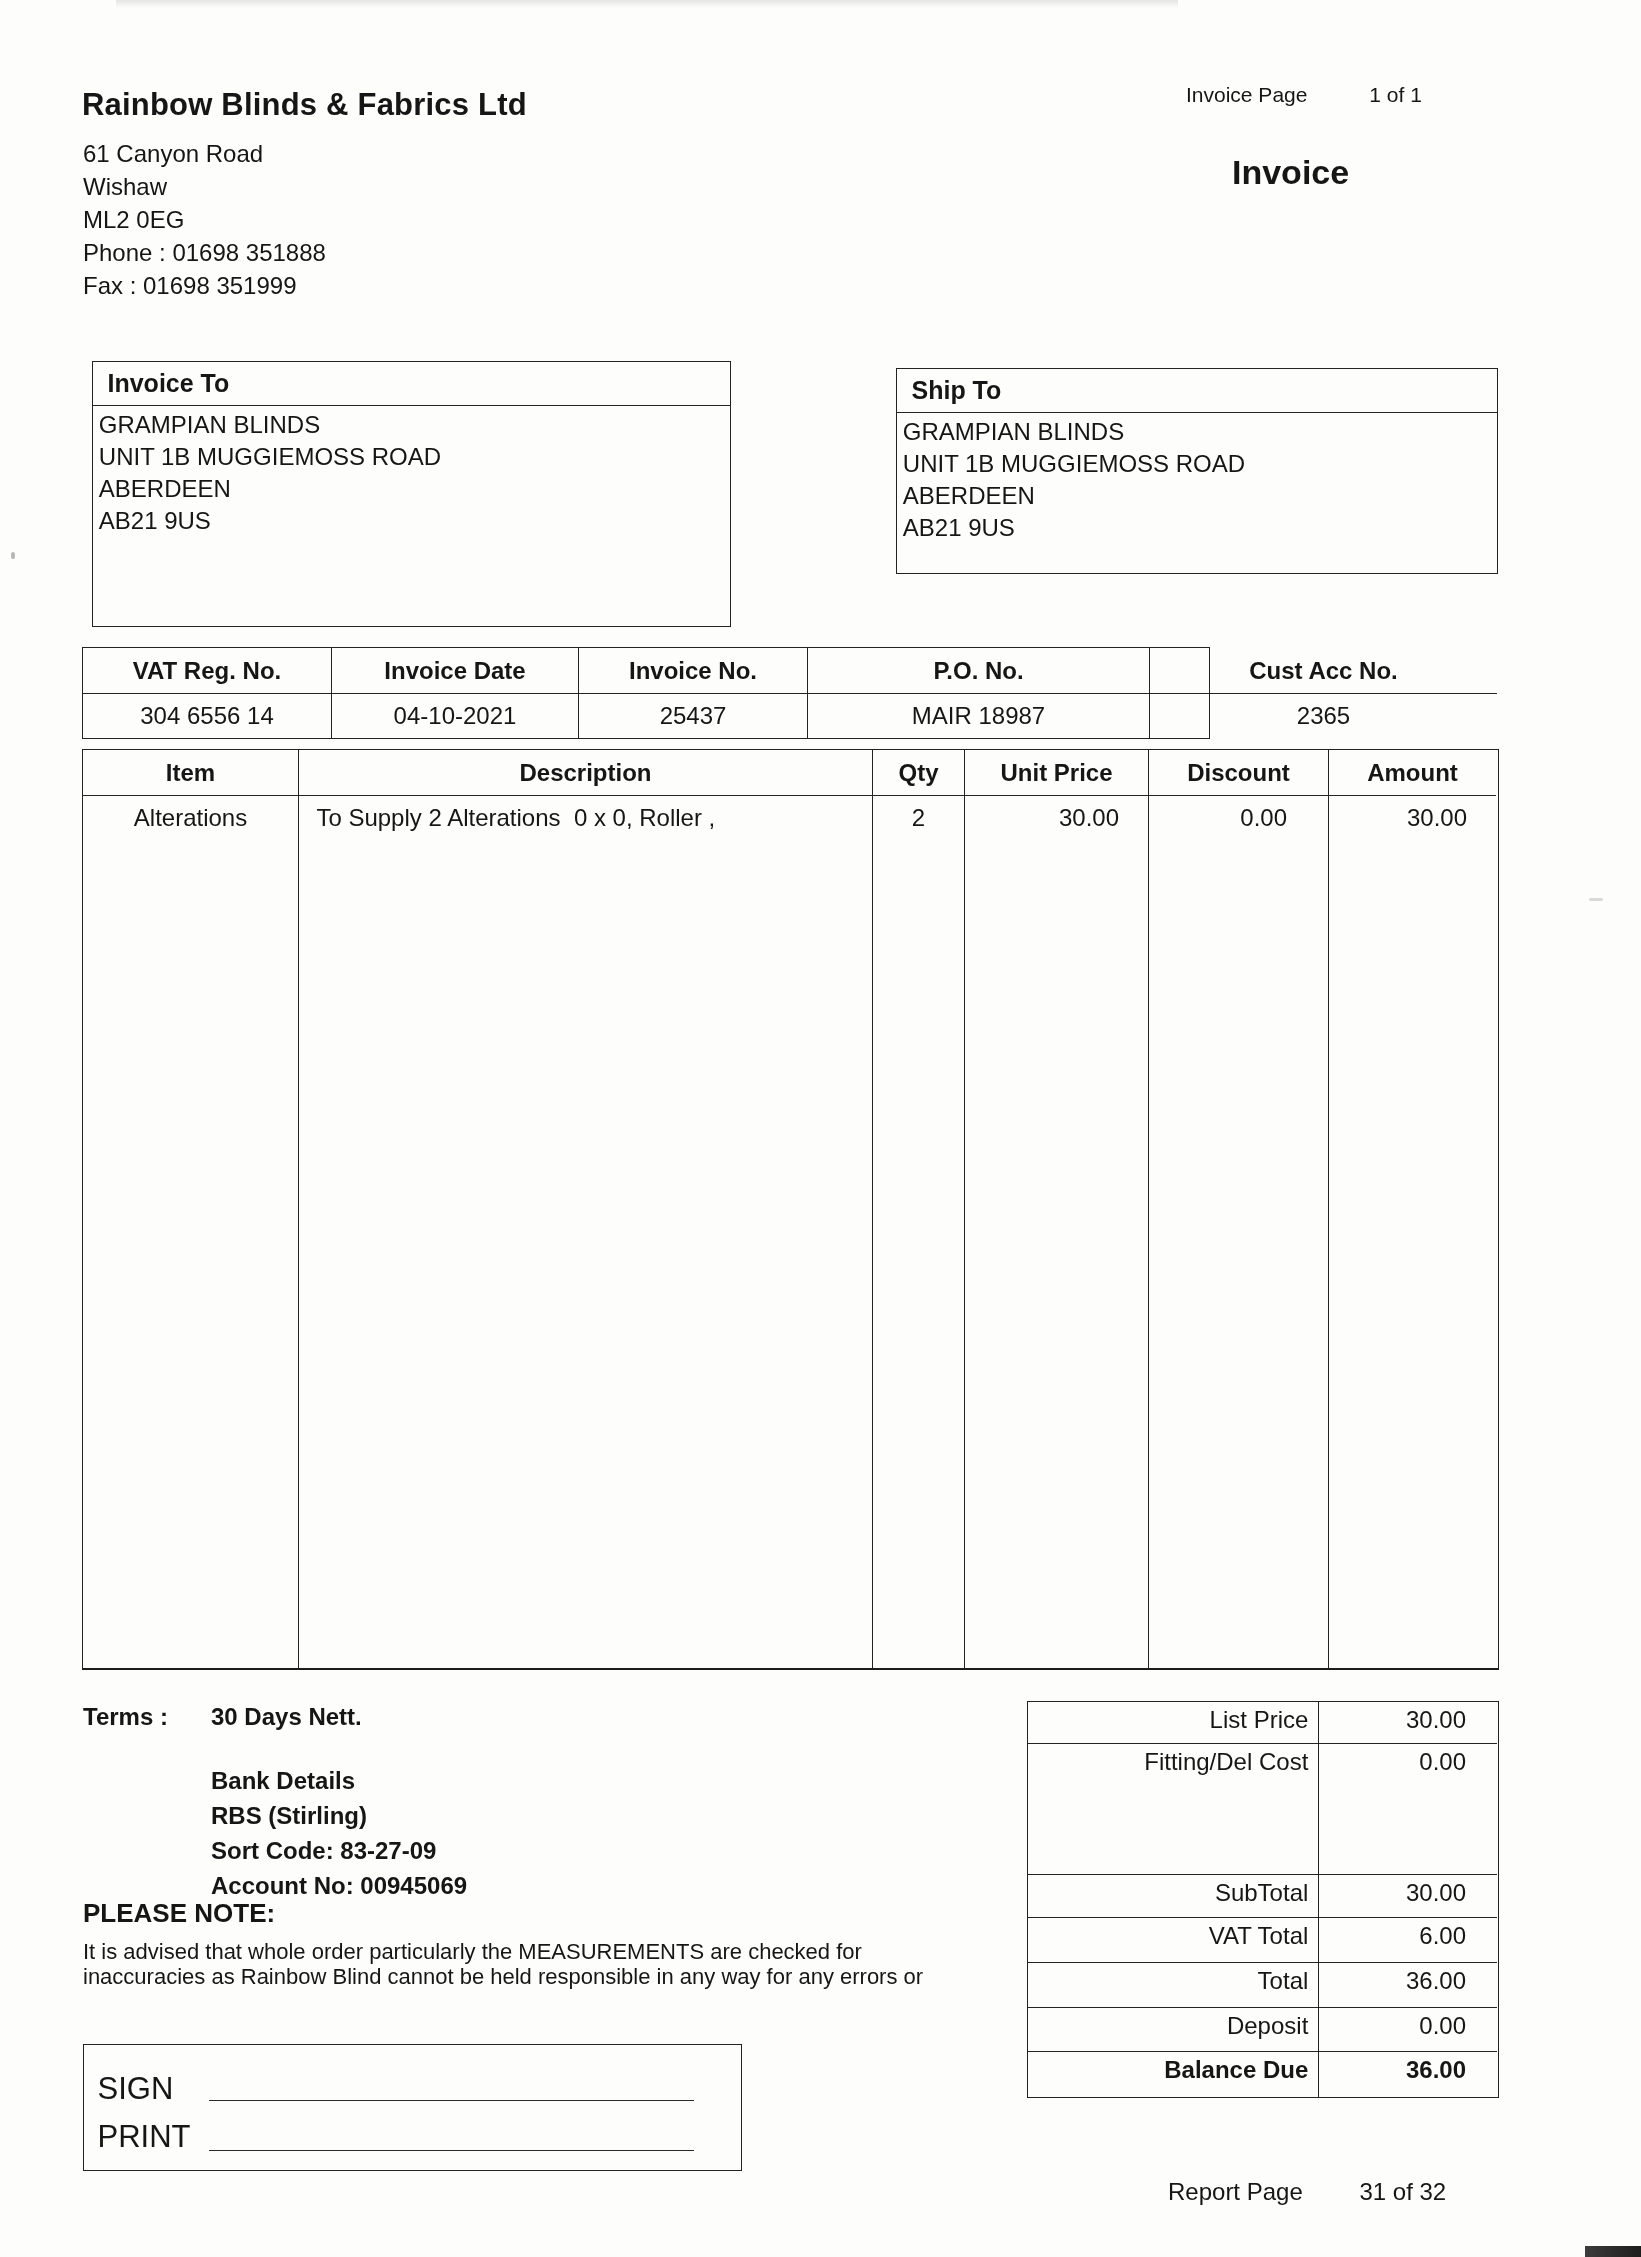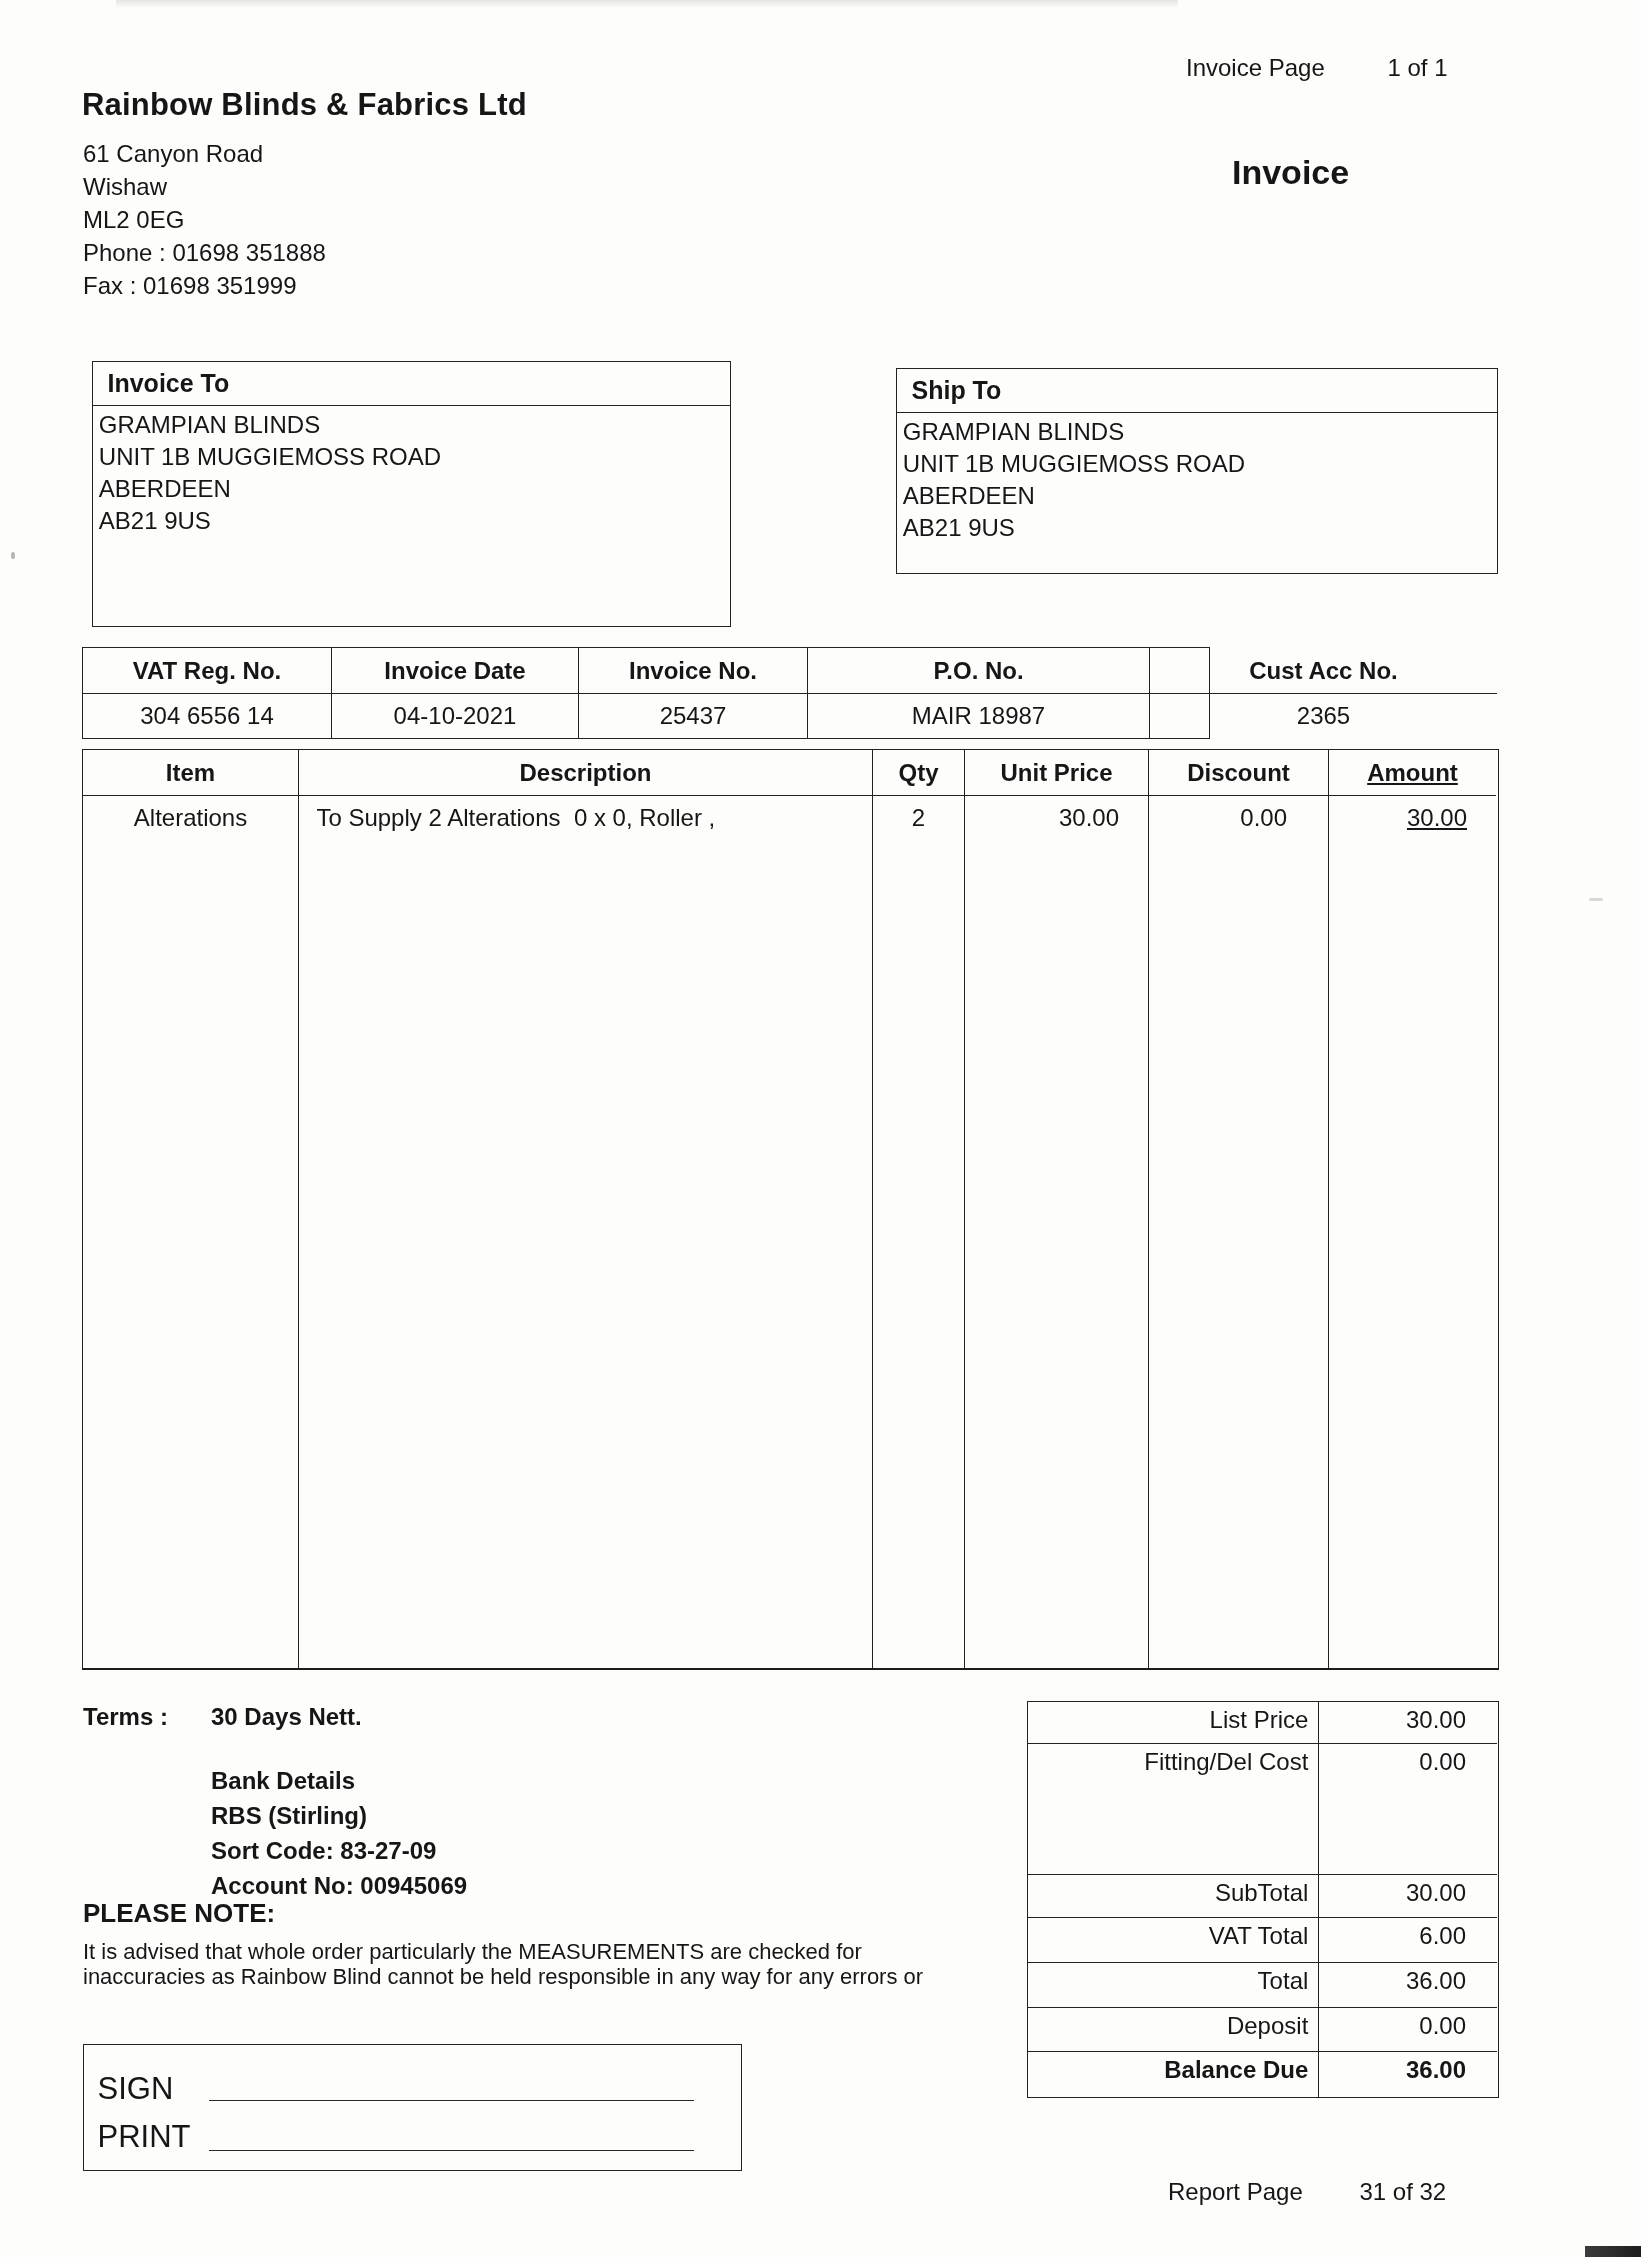--- a/index.html
+++ b/index.html
@@ -7,21 +7,21 @@
   body { font-family:"Liberation Sans","DejaVu Sans",sans-serif; color:#161616; }
   .sheet {
     position:relative; width:1641px; height:2257px; margin:0 auto;
     background:#fdfdfc; overflow:hidden;
   }
   .abs { position:absolute; }
 
   
   .company-name { left:82px; top:87px; font-size:31px; font-weight:bold; letter-spacing:0.2px; }
   .company-address { left:83px; top:137px; font-size:24px; line-height:33px; }
-  .page-ref { left:1186px; top:54px; font-size:24px; }
+  .page-ref { left:1186px; top:83px; font-size:21px; }
   .page-ref .val { margin-left:56px; }
   .invoice-title { left:1232px; top:153px; font-size:34px; font-weight:bold; }
 
   
   .addr-box { border:1.9px solid #232323; background:transparent; }
   .box-invoice-to { left:92px;  top:361px; width:639px; height:266px; }
   .box-ship-to    { left:896px; top:368px; width:602px; height:206px; }
   .addr-box .hd { height:44px; border-bottom:1.9px solid #232323; font-size:25px; font-weight:bold; padding:6.8px 0 0 14.5px; }
   .addr-box .lines { padding:2.9px 0 0 5.8px; font-size:24px; line-height:32px; }
 
@@ -40,21 +40,21 @@
   .meta-table > .h { font-weight:bold; border-bottom:1.9px solid #232323; }
 
   
   .items-table {
     left:82px; top:749px; width:1417px; height:921px;
     display:grid; grid-template-columns:216px 574px 92px 184px 180px 167px;
     grid-template-rows:46px 1fr;
     border:1.9px solid #232323; border-bottom:2.9px solid #1d1d1d;
   }
   .items-table > div { border-right:1.9px solid #232323; font-size:24px; }
-  .items-table > div:nth-child(6n) { border-right:none;text-decoration:underline; }
+  .items-table > div:nth-child(6n) { border-right:none; }
   .items-table > .h {
     font-weight:bold; border-bottom:1.9px solid #232323;
     display:flex; align-items:center; justify-content:center;
   }
   .items-table > .c { padding-top:7.7px; }
   .items-table > .c.center { text-align:center; }
   .items-table > .c.desc { padding-left:17.4px; white-space:pre; }
   .items-table > .c.num { text-align:right; padding-right:29px; }
   .items-table > .c.num-disc { text-align:right; padding-right:41px; }
 

